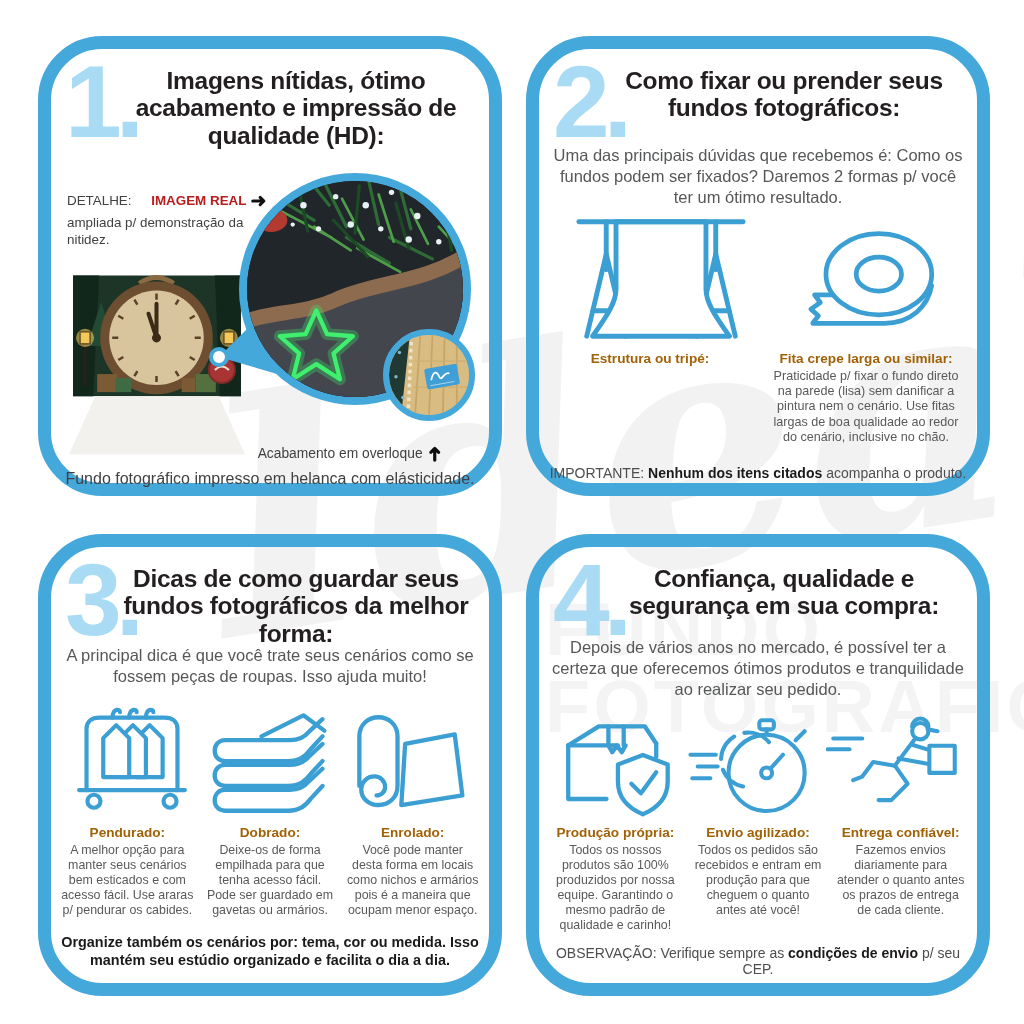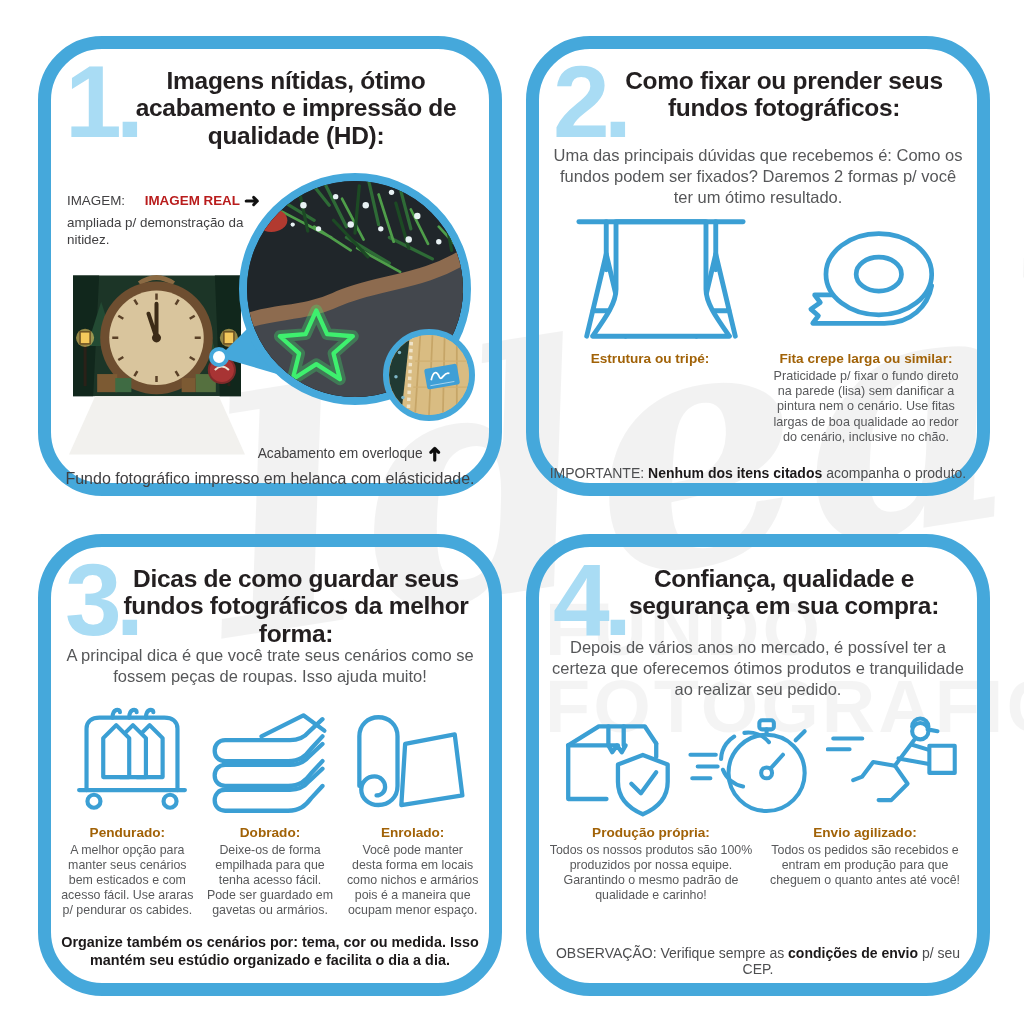--- a/index.html
+++ b/index.html
@@ -73,21 +73,21 @@
 <div class="wm-block">
   <div>FUNDO</div>
   <div>FOTOGRÁFICO</div>
 </div>
 
 <section class="panel p1">
   <div class="num">1.</div>
   <h2 class="title">Imagens nítidas, ótimo acabamento e impressão de qualidade (HD):</h2>
 
   <div class="detail">
-    <span>IMAGEM: </span><b>IMAGEM REAL</b><span class="arrow-r">➜</span>
+    <span>DETALHE: </span><b>IMAGEM REAL</b><span class="arrow-r">➜</span>
     <div>ampliada p/ demonstração da nitidez.</div>
   </div>
 
   <svg class="photo" viewBox="0 0 175 180">
     <rect x="4" y="2" width="167" height="120" fill="#1c3527"></rect>
     <path d="M4 2 H30 L24 122 H4 Z" fill="#11271c"></path>
     <path d="M145 2 H171 V122 H150 Z" fill="#11271c"></path>
     <polygon points="32,28 46,72 18,72" fill="#234a33"></polygon>
     <polygon points="132,34 146,78 118,78" fill="#234a33"></polygon>
     <line x1="16" y1="70" x2="16" y2="112" stroke="#2a2118" stroke-width="3"></line>
@@ -301,18 +301,22 @@
 
   <div class="cols">
     <div class="col">
       <h4>Produção própria:</h4>
       <p>Todos os nossos produtos são 100% produzidos por nossa equipe. Garantindo o mesmo padrão de qualidade e carinho!</p>
     </div>
     <div class="col">
       <h4>Envio agilizado:</h4>
       <p>Todos os pedidos são recebidos e entram em produção para que cheguem o quanto antes até você!</p>
     </div>
+    <div class="col">
+      <h4>Entrega confiável:</h4>
+      <p>Fazemos envios diariamente para atender o quanto antes os prazos de entrega de cada cliente.</p>
+    </div>
   </div>
 
   <div class="note">
     <span>OBSERVAÇÃO: Verifique sempre as </span><b>condições de envio</b><span> p/ seu CEP.</span>
   </div>
 </section>
 
 </body></html>

